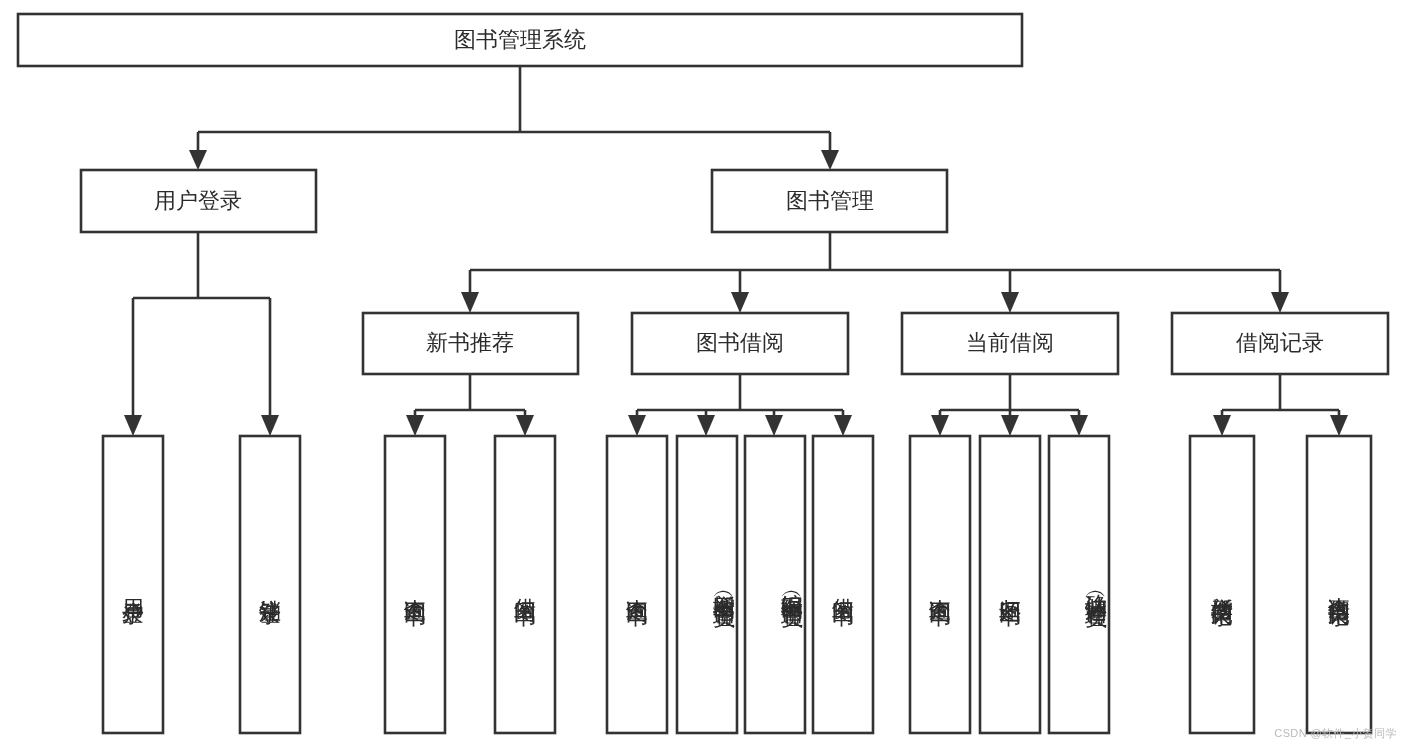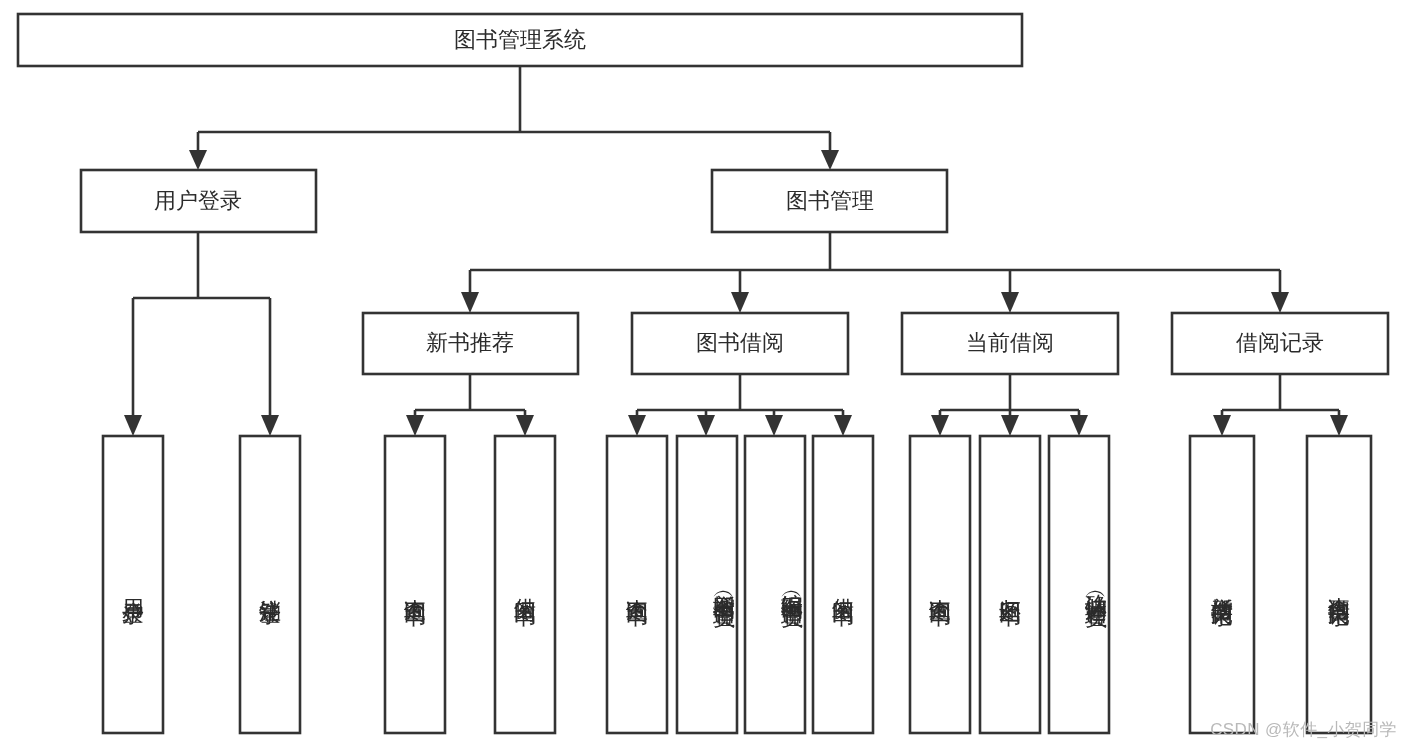--- a/index.html
+++ b/index.html
@@ -63,21 +63,21 @@
     display: flex;
     align-items: center;
     justify-content: center;
     pointer-events: none;
   }
   #watermark {
     position: absolute;
     right: 8px;
     bottom: 6px;
     font-family: "Liberation Sans", "DejaVu Sans", sans-serif;
-    font-size: 17px;
+    font-size: 11px;
     color: #b9b9b9;
     letter-spacing: 0.4px;
     white-space: nowrap;
   }
 </style>
 </head>
 <body>
 
 <div id="diagram-root">
 

